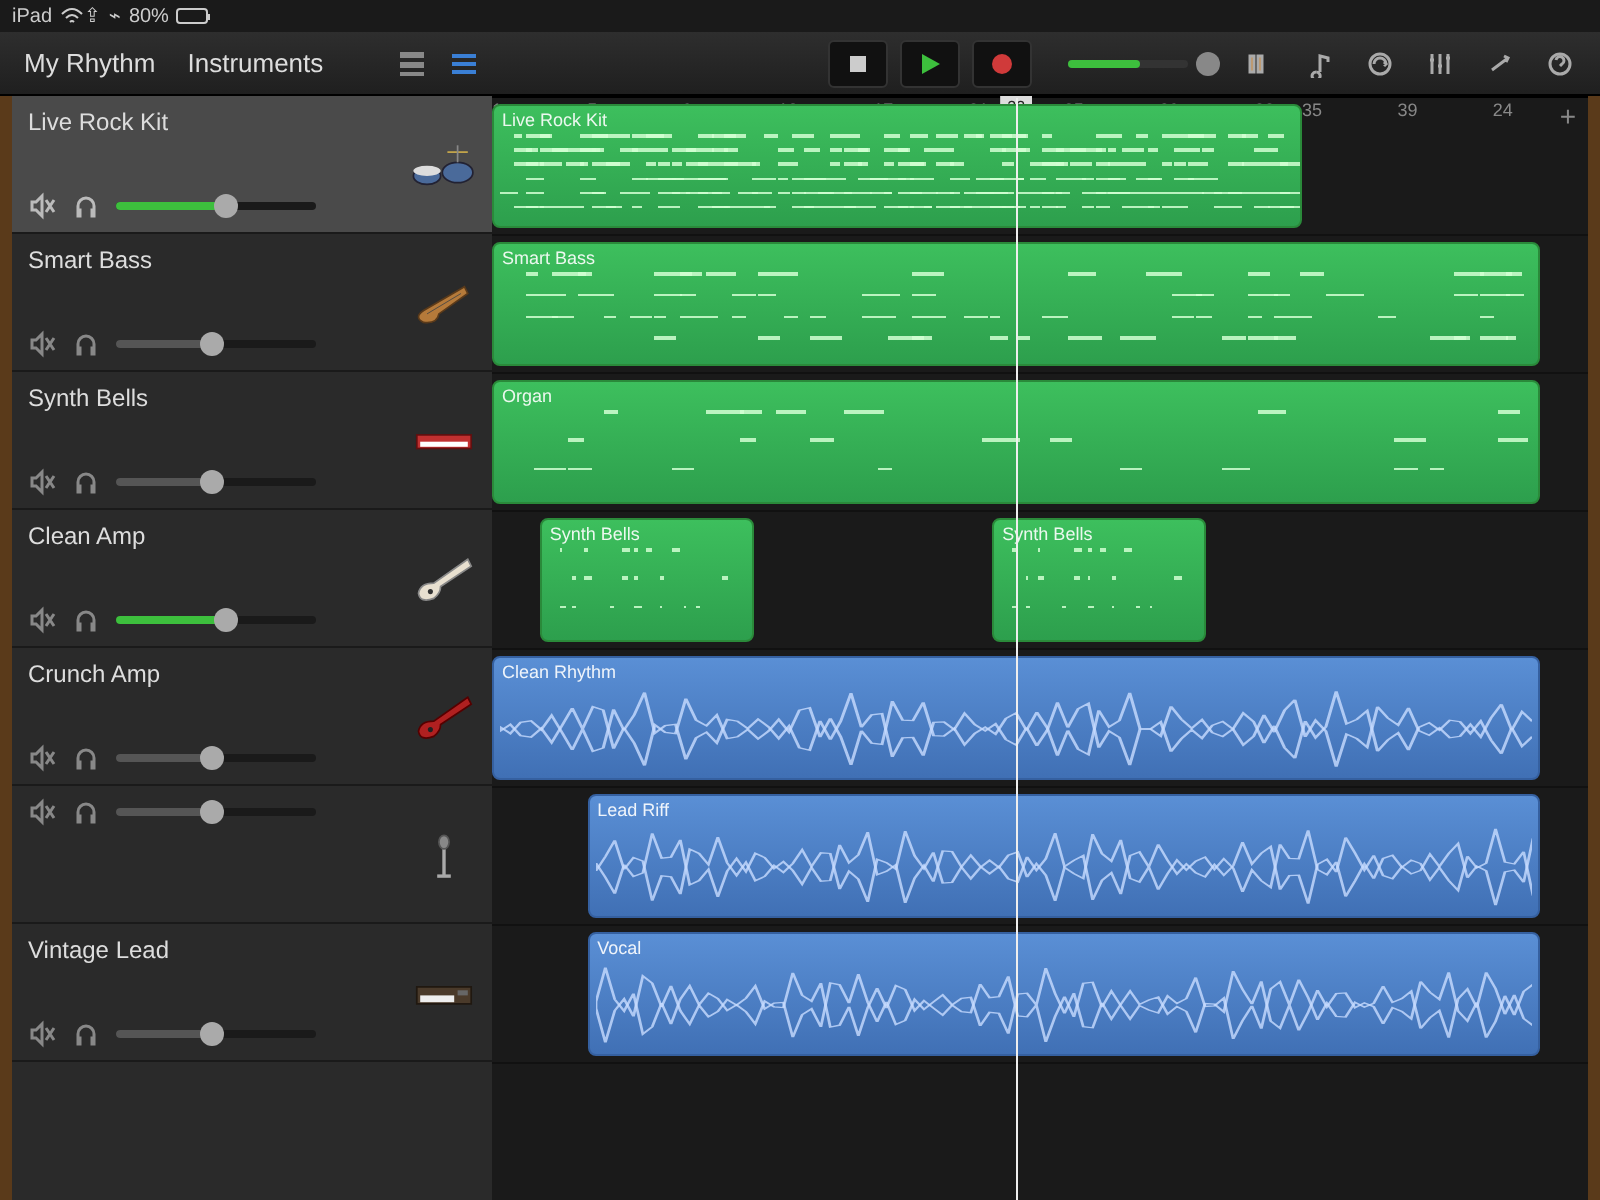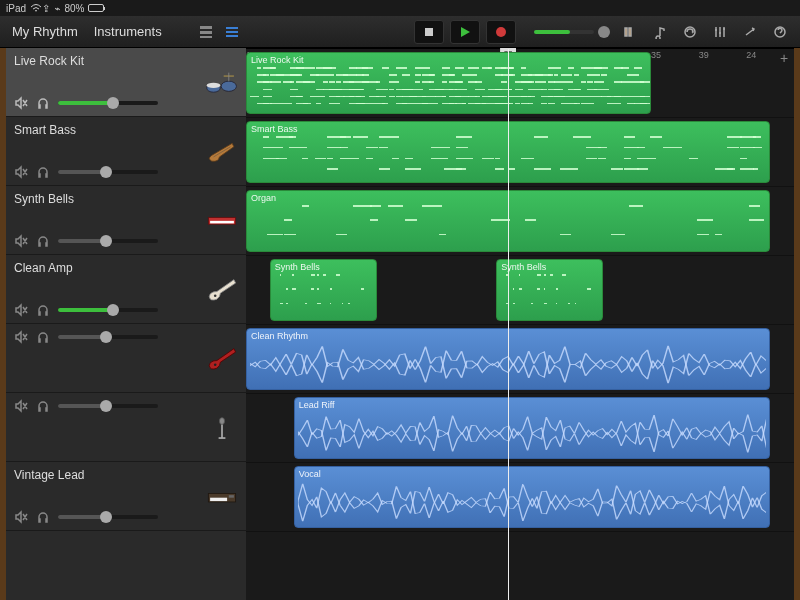--- a/index.html
+++ b/index.html
@@ -239,20 +239,21 @@
           </div>
         </div>
         <div class="insticon">
           <svg viewBox="0 0 40 30">
             <path d="M34 4 L14 18 Q6 18 5 24 Q6 30 14 27 Q18 24 18 20 L36 8 Z" fill="#e8e0d0" stroke="#888"></path>
             <circle cx="12" cy="23" r="1.5" fill="#333"></circle>
           </svg>
         </div>
       </div>
       <div class="trackhead">
+        <div class="name">Crunch Amp</div>
         <div class="ctrls">
           <svg viewBox="0 0 14 14">
             <path d="M2 5 h2 l3 -3 v10 l-3 -3 h-2 z M9 4 l4 6 M13 4 l-4 6"></path>
           </svg>
           <svg viewBox="0 0 14 14">
             <path d="M3 9 v-2 a4 4 0 0 1 8 0 v2 M3 9 h1 v3 h-1 z M10 9 h1 v3 h-1 z"></path>
           </svg>
           <div class="volslider">
             <div class="fill " style="width:48%"></div>
             <div class="knob" style="left:48%"></div>

